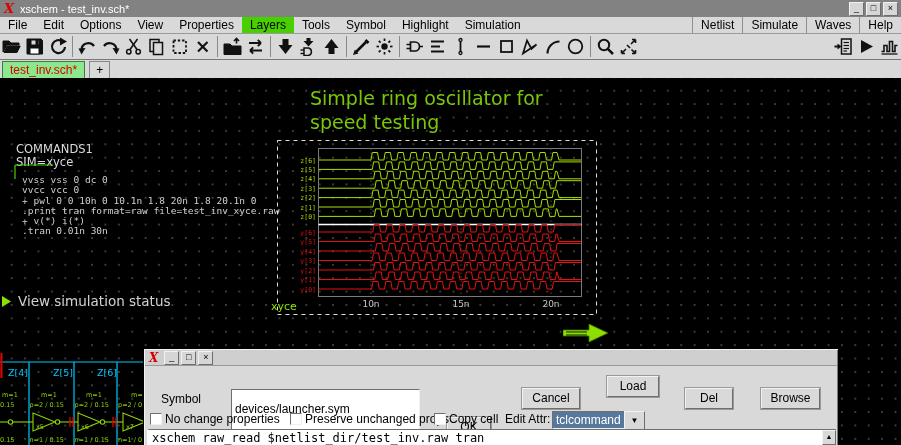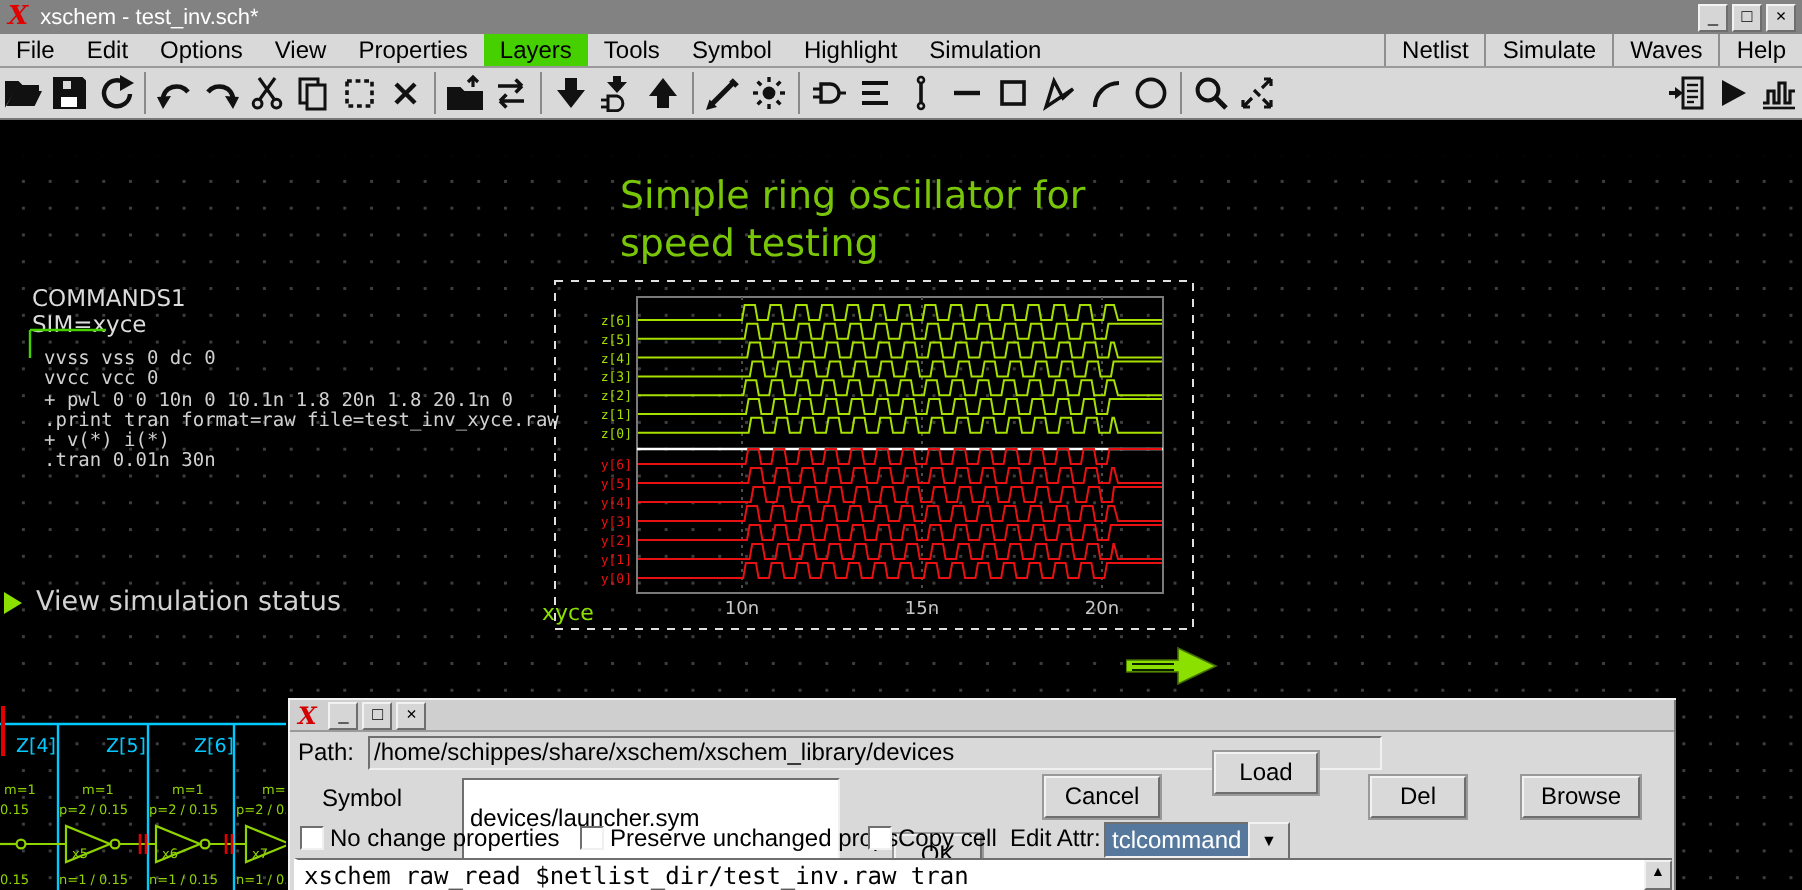--- a/index.html
+++ b/index.html
@@ -316,20 +316,24 @@
         </svg>
       </span>
       <span class="tico">
         <svg width="19" height="19" viewBox="0 0 19 19" stroke="#111" fill="none">
           <path d="M1.5 14.5 h2.5 v-6 h3 v6 h2.5 v-10 h3 v10 h2.5 v-6 h2.5" stroke-width="1.6"></path>
           <line x1="1.5" y1="17" x2="17.5" y2="17" stroke-width="1.3"></line>
         </svg>
       </span>
     </div>
 
+  <div class="tabbar">
+    <span class="tab">test_inv.sch*</span>
+    <span class="tabplus">+</span>
+  </div>
 
   <div class="canvas">
 
     <div class="heading">Simple ring oscillator for
 speed testing</div>
 
     <div class="cmdtitle">COMMANDS1</div>
     <div class="cmdsim">SIM=xyce</div>
     <svg width="60" height="22" style="position:absolute;left:14px;top:82px;">
       <line x1="1" y1="5" x2="39" y2="5" stroke="#46d000" stroke-width="1.2"></line>
@@ -450,24 +454,20 @@
   <div class="dialog">
     <div class="dtitle">
       <span class="dlogo">X</span>
       <span class="dbtns">
         <span class="wbtn">_</span>
         <span class="wbtn">□</span>
         <span class="wbtn">×</span>
       </span>
     </div>
 
-    <div class="drow-path">
-      <span class="dlab" style="left:5px;top:1px;">Path:</span>
-      <span class="field" style="left:40px;top:0;width:501px;">/home/schippes/share/xschem/xschem_library/devices</span>
-    </div>
 
     <span class="dlab" style="left:17px;top:43px;">Symbol</span>
     <span class="entry" style="left:87px;top:40px;width:181px;">devices/launcher.sym</span>
     <span class="btn" style="left:303px;top:39px;width:42px;margin-top:29px;">OK</span>
     <span class="btn" style="left:378px;top:39px;width:56px;">Cancel</span>
     <span class="btn" style="left:463px;top:27px;width:50px;">Load</span>
     <span class="btn" style="left:541px;top:39px;width:46px;">Del</span>
     <span class="btn" style="left:617px;top:39px;width:57px;">Browse</span>
 
     <div style="position:absolute;left:0;top:62px;width:100%;height:18px;">

